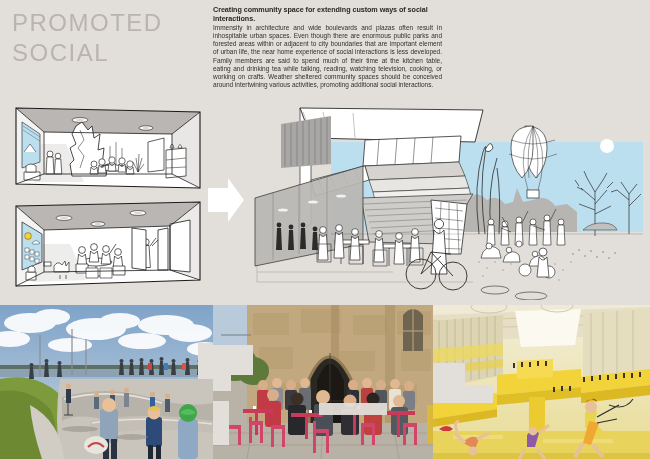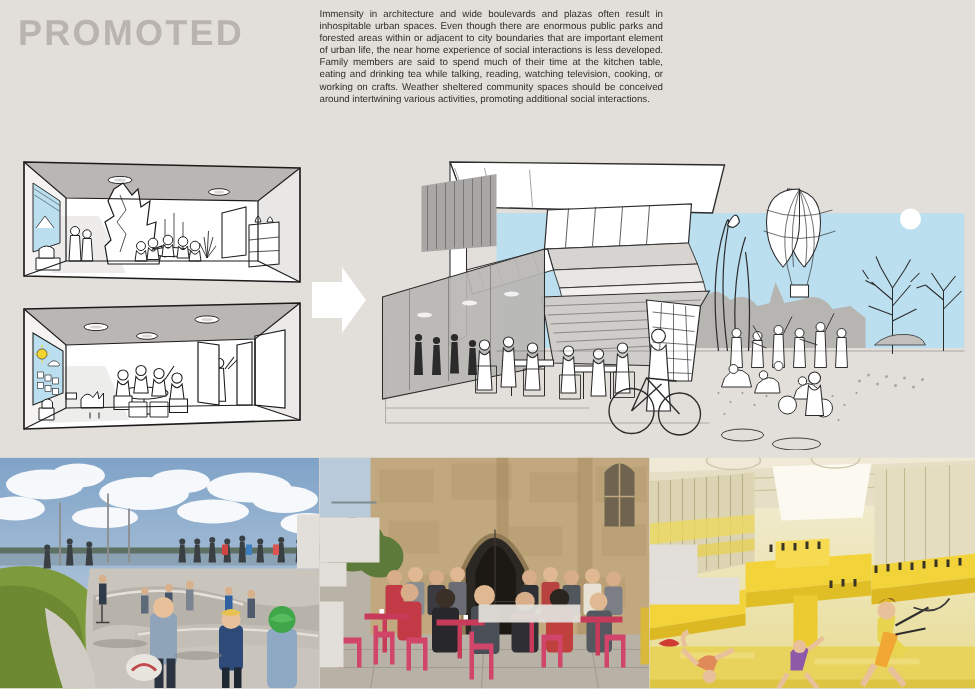--- a/index.html
+++ b/index.html
@@ -8,21 +8,21 @@
     background:#e2ded9;
     font-family:"Liberation Sans",sans-serif;
     position:relative;
   }
   .board{position:absolute;inset:0;background:#e2ded9;}
 
   
   .title{
     position:absolute;left:12px;top:8px;width:200px;
     font-size:24px;line-height:30px;letter-spacing:1.5px;
-    color:#b9b4b0;font-weight:700;
+    color:#b9b4b0;font-weight:400;
     font-family:"Liberation Sans",sans-serif;
   }
   .title div{white-space:nowrap;}
 
   
   .textblock{
     position:absolute;left:213px;top:6px;width:229px;
     color:#2a2724;
   }
   .tb-head{
@@ -56,23 +56,25 @@
   .p3{left:433px;width:217px;}
   .photo svg{display:block;width:100%;height:100%;}
 </style>
 </head>
 <body>
 
 <div class="board">
 
   <div class="title">
     <div>PROMOTED</div>
+    <div>SOCIAL</div>
   </div>
 
   <div class="textblock">
+    <div class="tb-head">Creating community space for extending custom ways of social interactions.</div>
     <div class="tb-body">Immensity in architecture and wide boulevards and plazas often result in inhospitable urban spaces. Even though there are enormous public parks and forested areas within or adjacent to city boundaries that are important element of urban life, the near home experience of social interactions is less developed. Family members are said to spend much of their time at the kitchen table, eating and drinking tea while talking, reading, watching television, cooking, or working on crafts. Weather sheltered community spaces should be conceived around intertwining various activities, promoting additional social interactions.</div>
   </div>
 
   <div class="sketchwrap">
 
     <div class="sk a">
       <svg viewBox="0 0 188 90" preserveAspectRatio="none">
 
         <polygon points="2,4 186,8 186,84 2,80" fill="#ffffff"></polygon>
 

